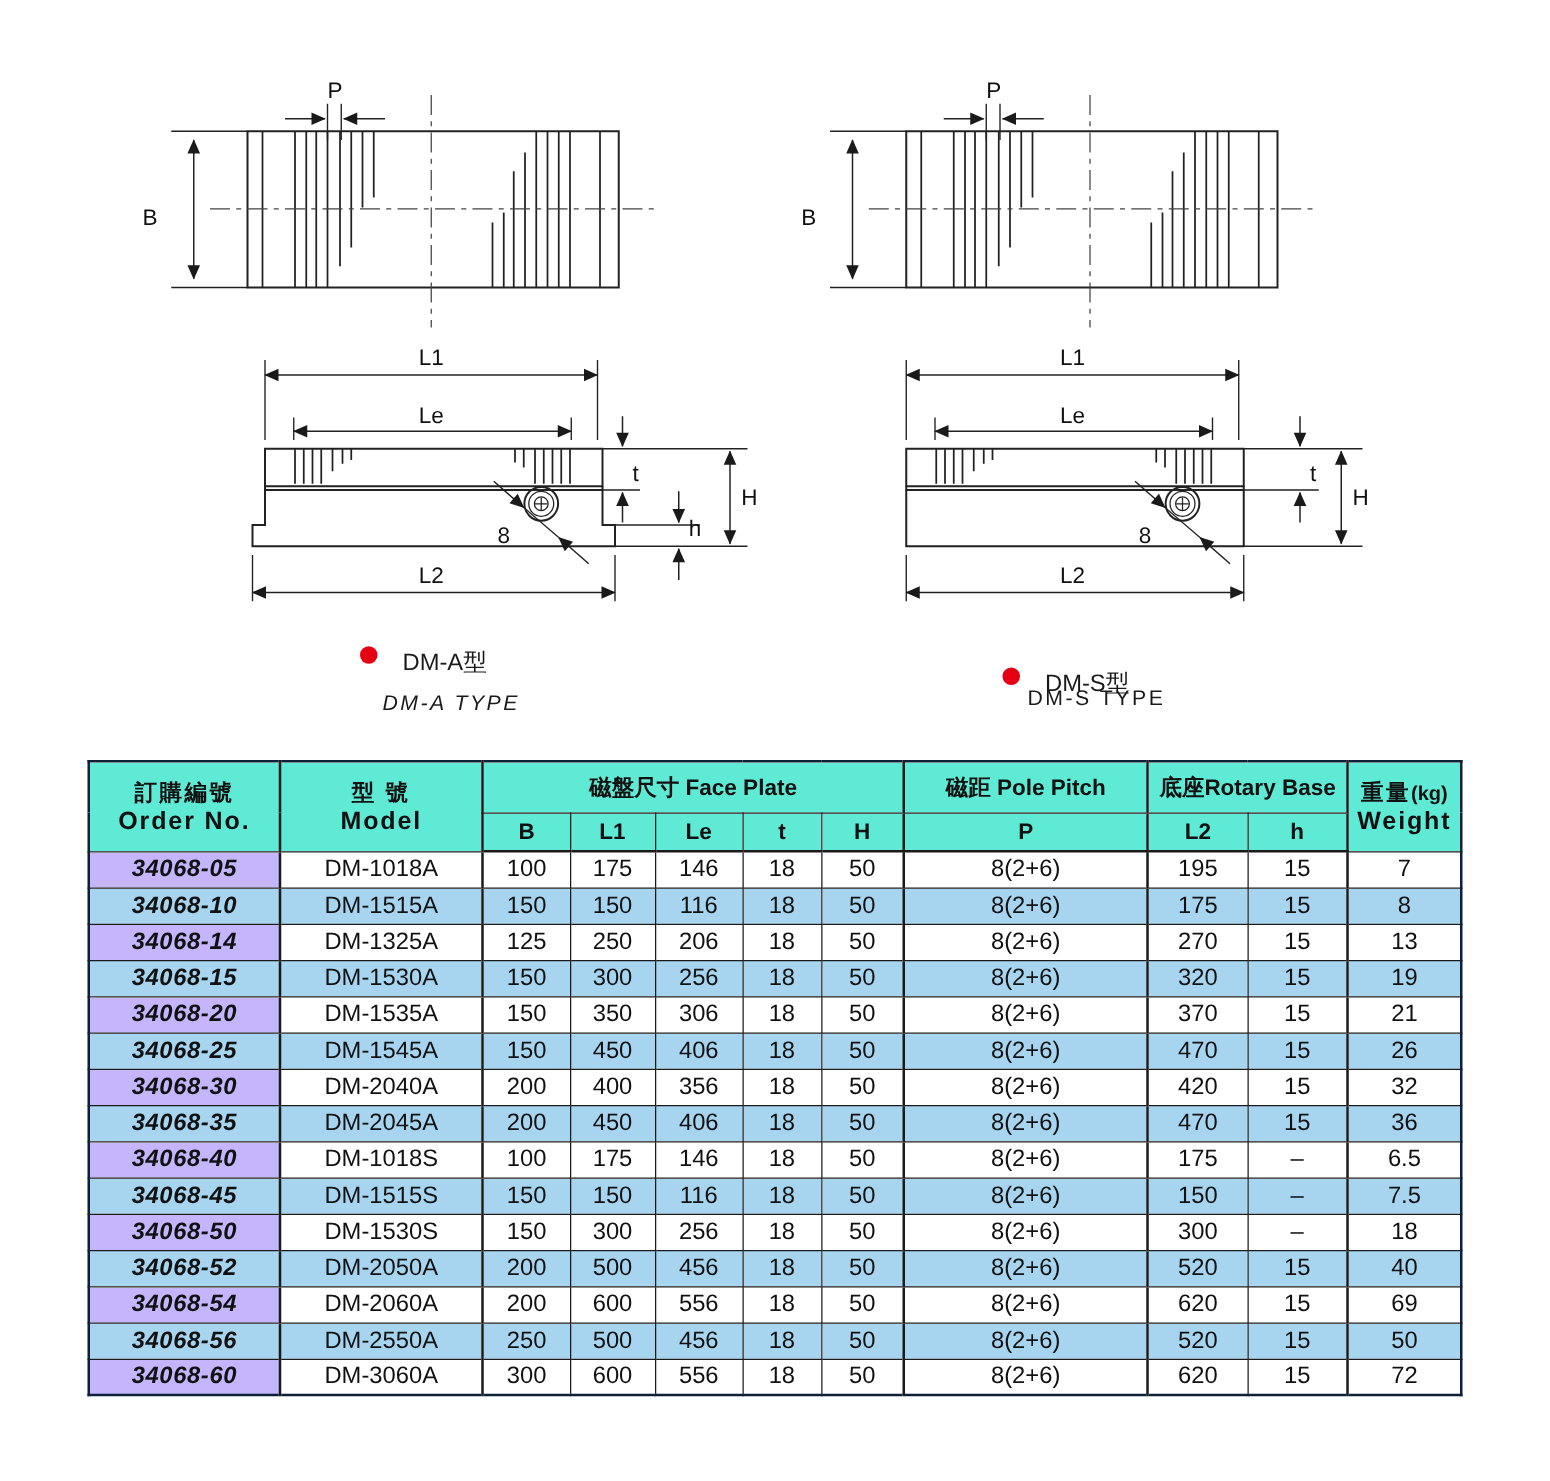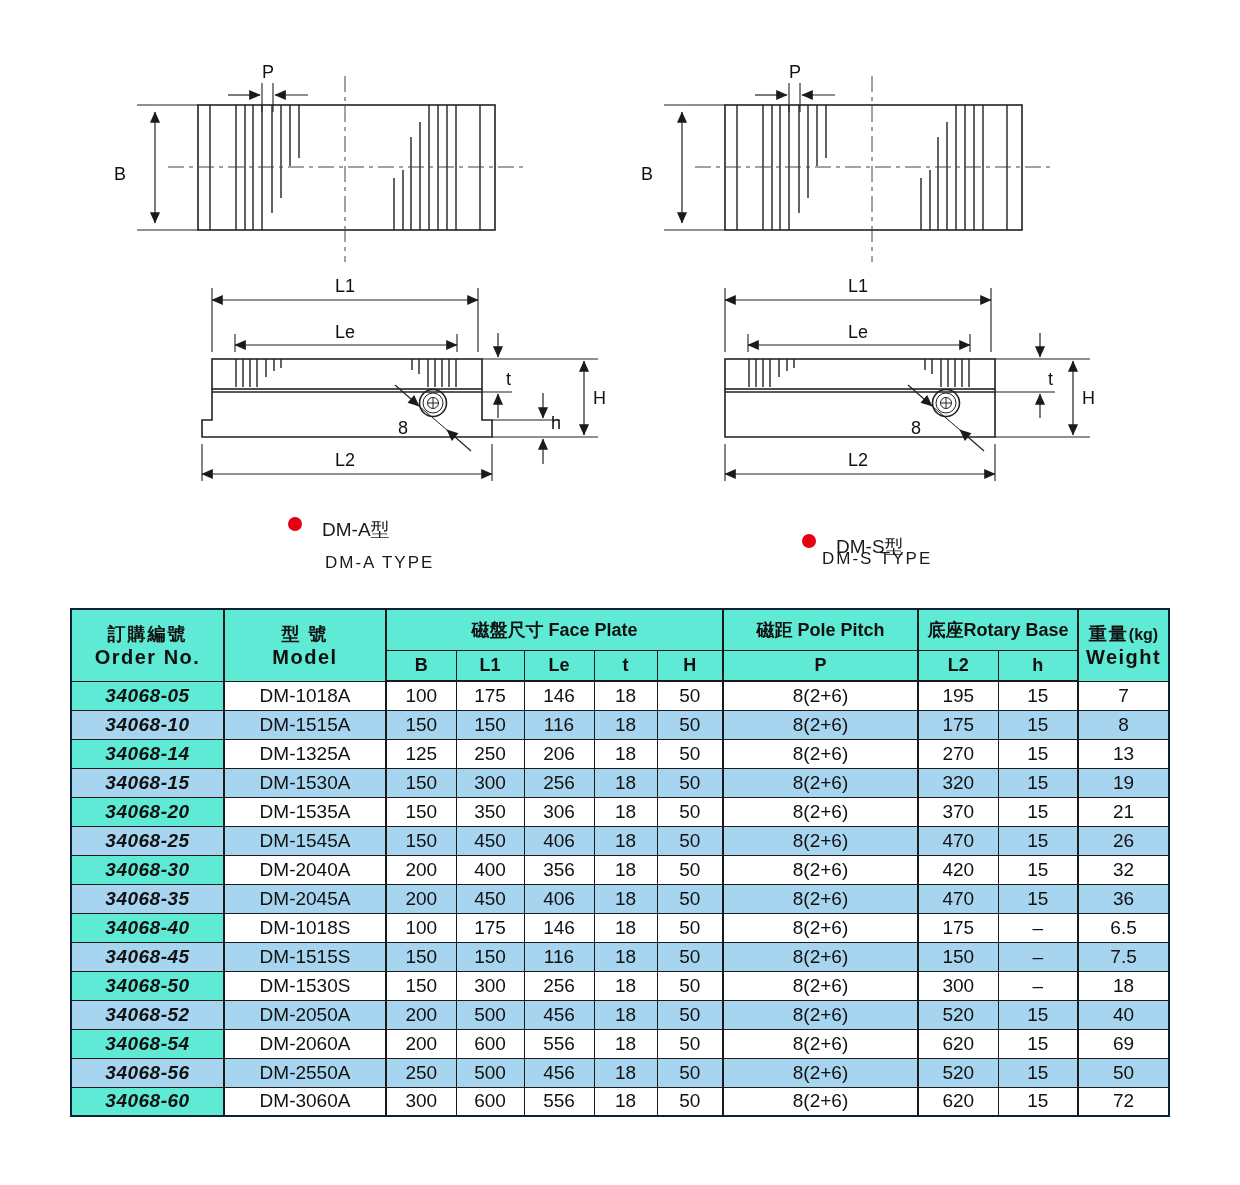--- a/index.html
+++ b/index.html
@@ -35,21 +35,21 @@
   }
   .spec thead th { background:#5eead4; font-weight:bold; }
   .spec thead tr.h1 th { height:41px; font-size:18px; }
   .spec thead tr.h2 th { height:31px; font-size:18px; }
   .spec thead tr.h2 th { border-bottom-width:2px; }
   .spec .zh { letter-spacing:2px; }
   .spec .en { letter-spacing:1.5px; font-size:20px; }
   .spec .small-unit { font-size:16px; letter-spacing:0; }
   .spec td { height:29px; font-size:19px; background:#ffffff; border-top-color:#8f8f8f; }
   .spec tr.alt td { background:#a7d5f0; }
-  .spec td.col0 { background:#5eead4; font-weight:bold; font-style:italic; letter-spacing:0.5px; }
+  .spec td.col0 { background:#c4b5fd; font-weight:bold; font-style:italic; letter-spacing:0.5px; }
   .bR { border-right-width:2px !important; }
 </style>
 </head>
 <body>
 
 <svg class="draw-svg" width="1240" height="600" viewBox="0 0 1240 600">
   <defs>
     <marker id="ar" viewBox="0 0 10 10" refX="9.5" refY="5" markerWidth="10" markerHeight="10" orient="auto-start-reverse">
       <path d="M0.5,0.8 L10,5 L0.5,9.2 Z" fill="#1a1a1a"></path>
     </marker>
@@ -162,21 +162,21 @@
     <path class="ext" d="M725,444 V481 M995,444 V481"></path>
     <line class="dim" x1="725" y1="474" x2="995" y2="474" marker-start="url(#ar)" marker-end="url(#ar)"></line>
     <text x="858" y="466" text-anchor="middle">L2</text>
   </g>
 </svg>
 
 <div class="caption" style="left:288px; top:517px;">
   <span class="bullet" style="background: rgb(230, 0, 18);"></span>
   <span>DM-A型</span>
 </div>
-<div class="caption-en" style="left:325px; top:553px;">DM-A TYPE</div>
+<div class="caption-en" style="left:306px; top:553px;font-style:italic;">DM-A TYPE</div>
 
 <div class="caption" style="left:802px; top:534px;">
   <span class="bullet" style="background: rgb(230, 0, 18);"></span>
   <span>DM-S型</span>
 </div>
 <div class="caption-en" style="left:822px; top:549px;">DM-S TYPE</div>
 
 <div class="unit-label">單位:mm</div>
 
 <table class="spec">

